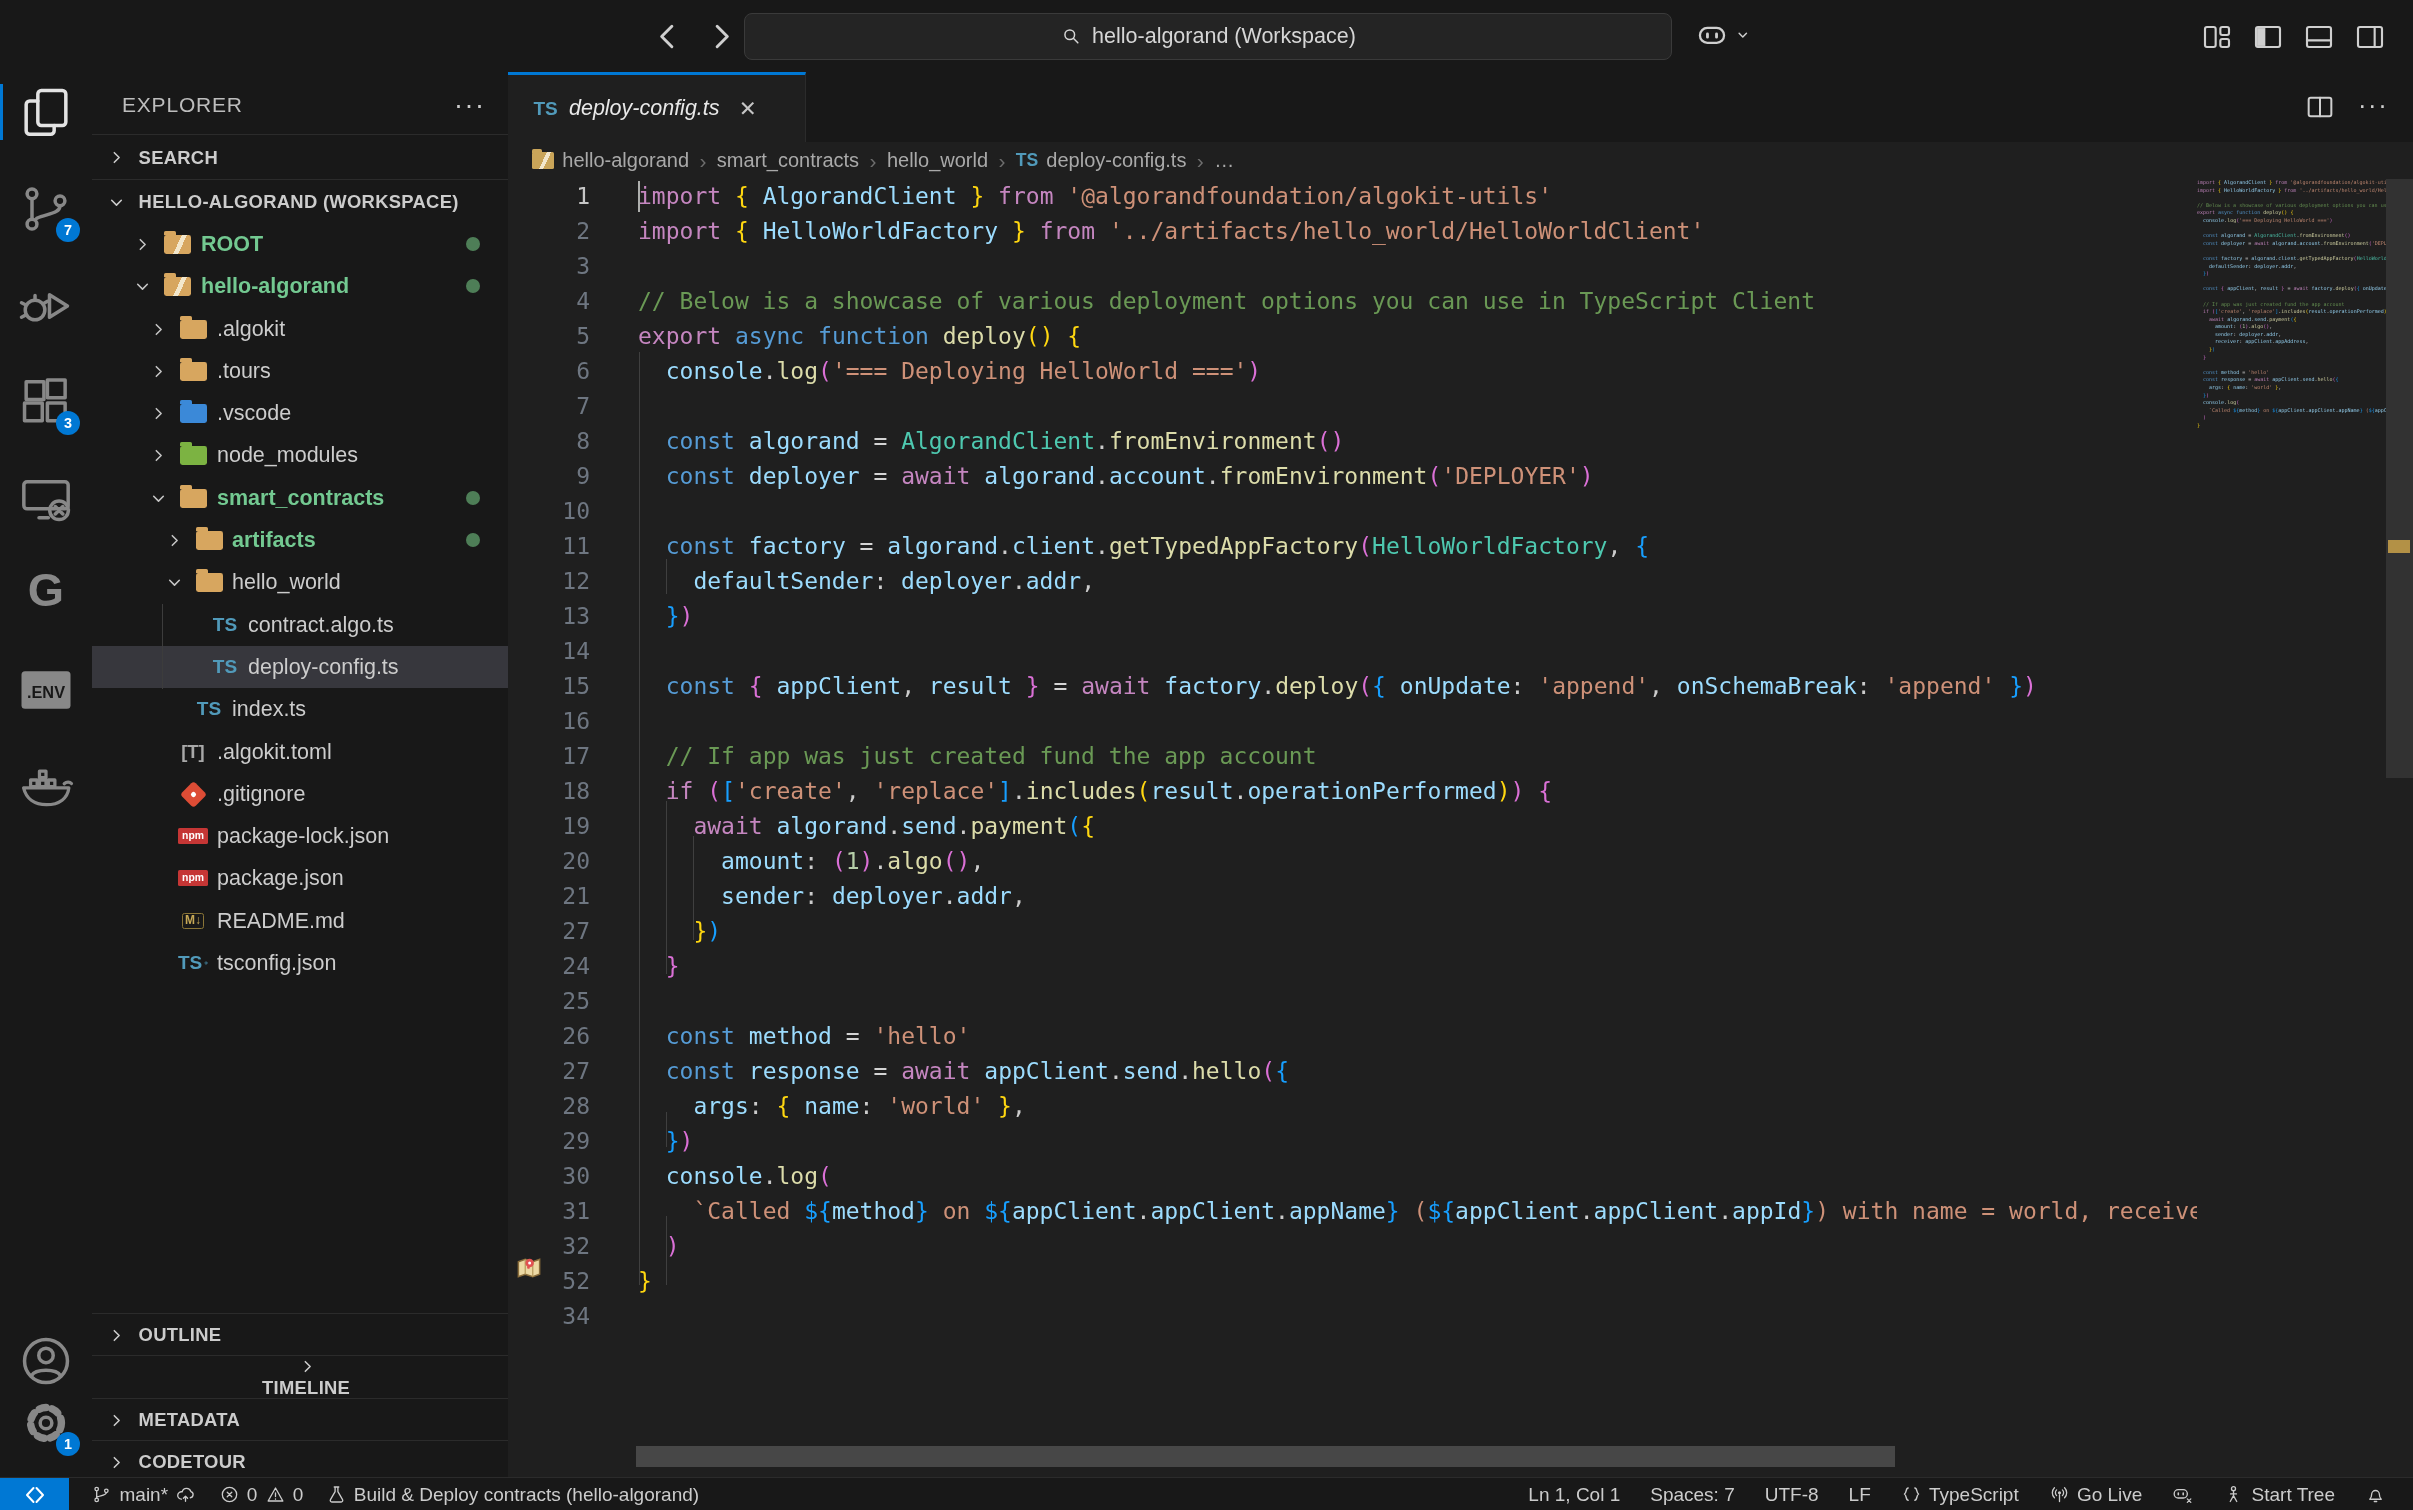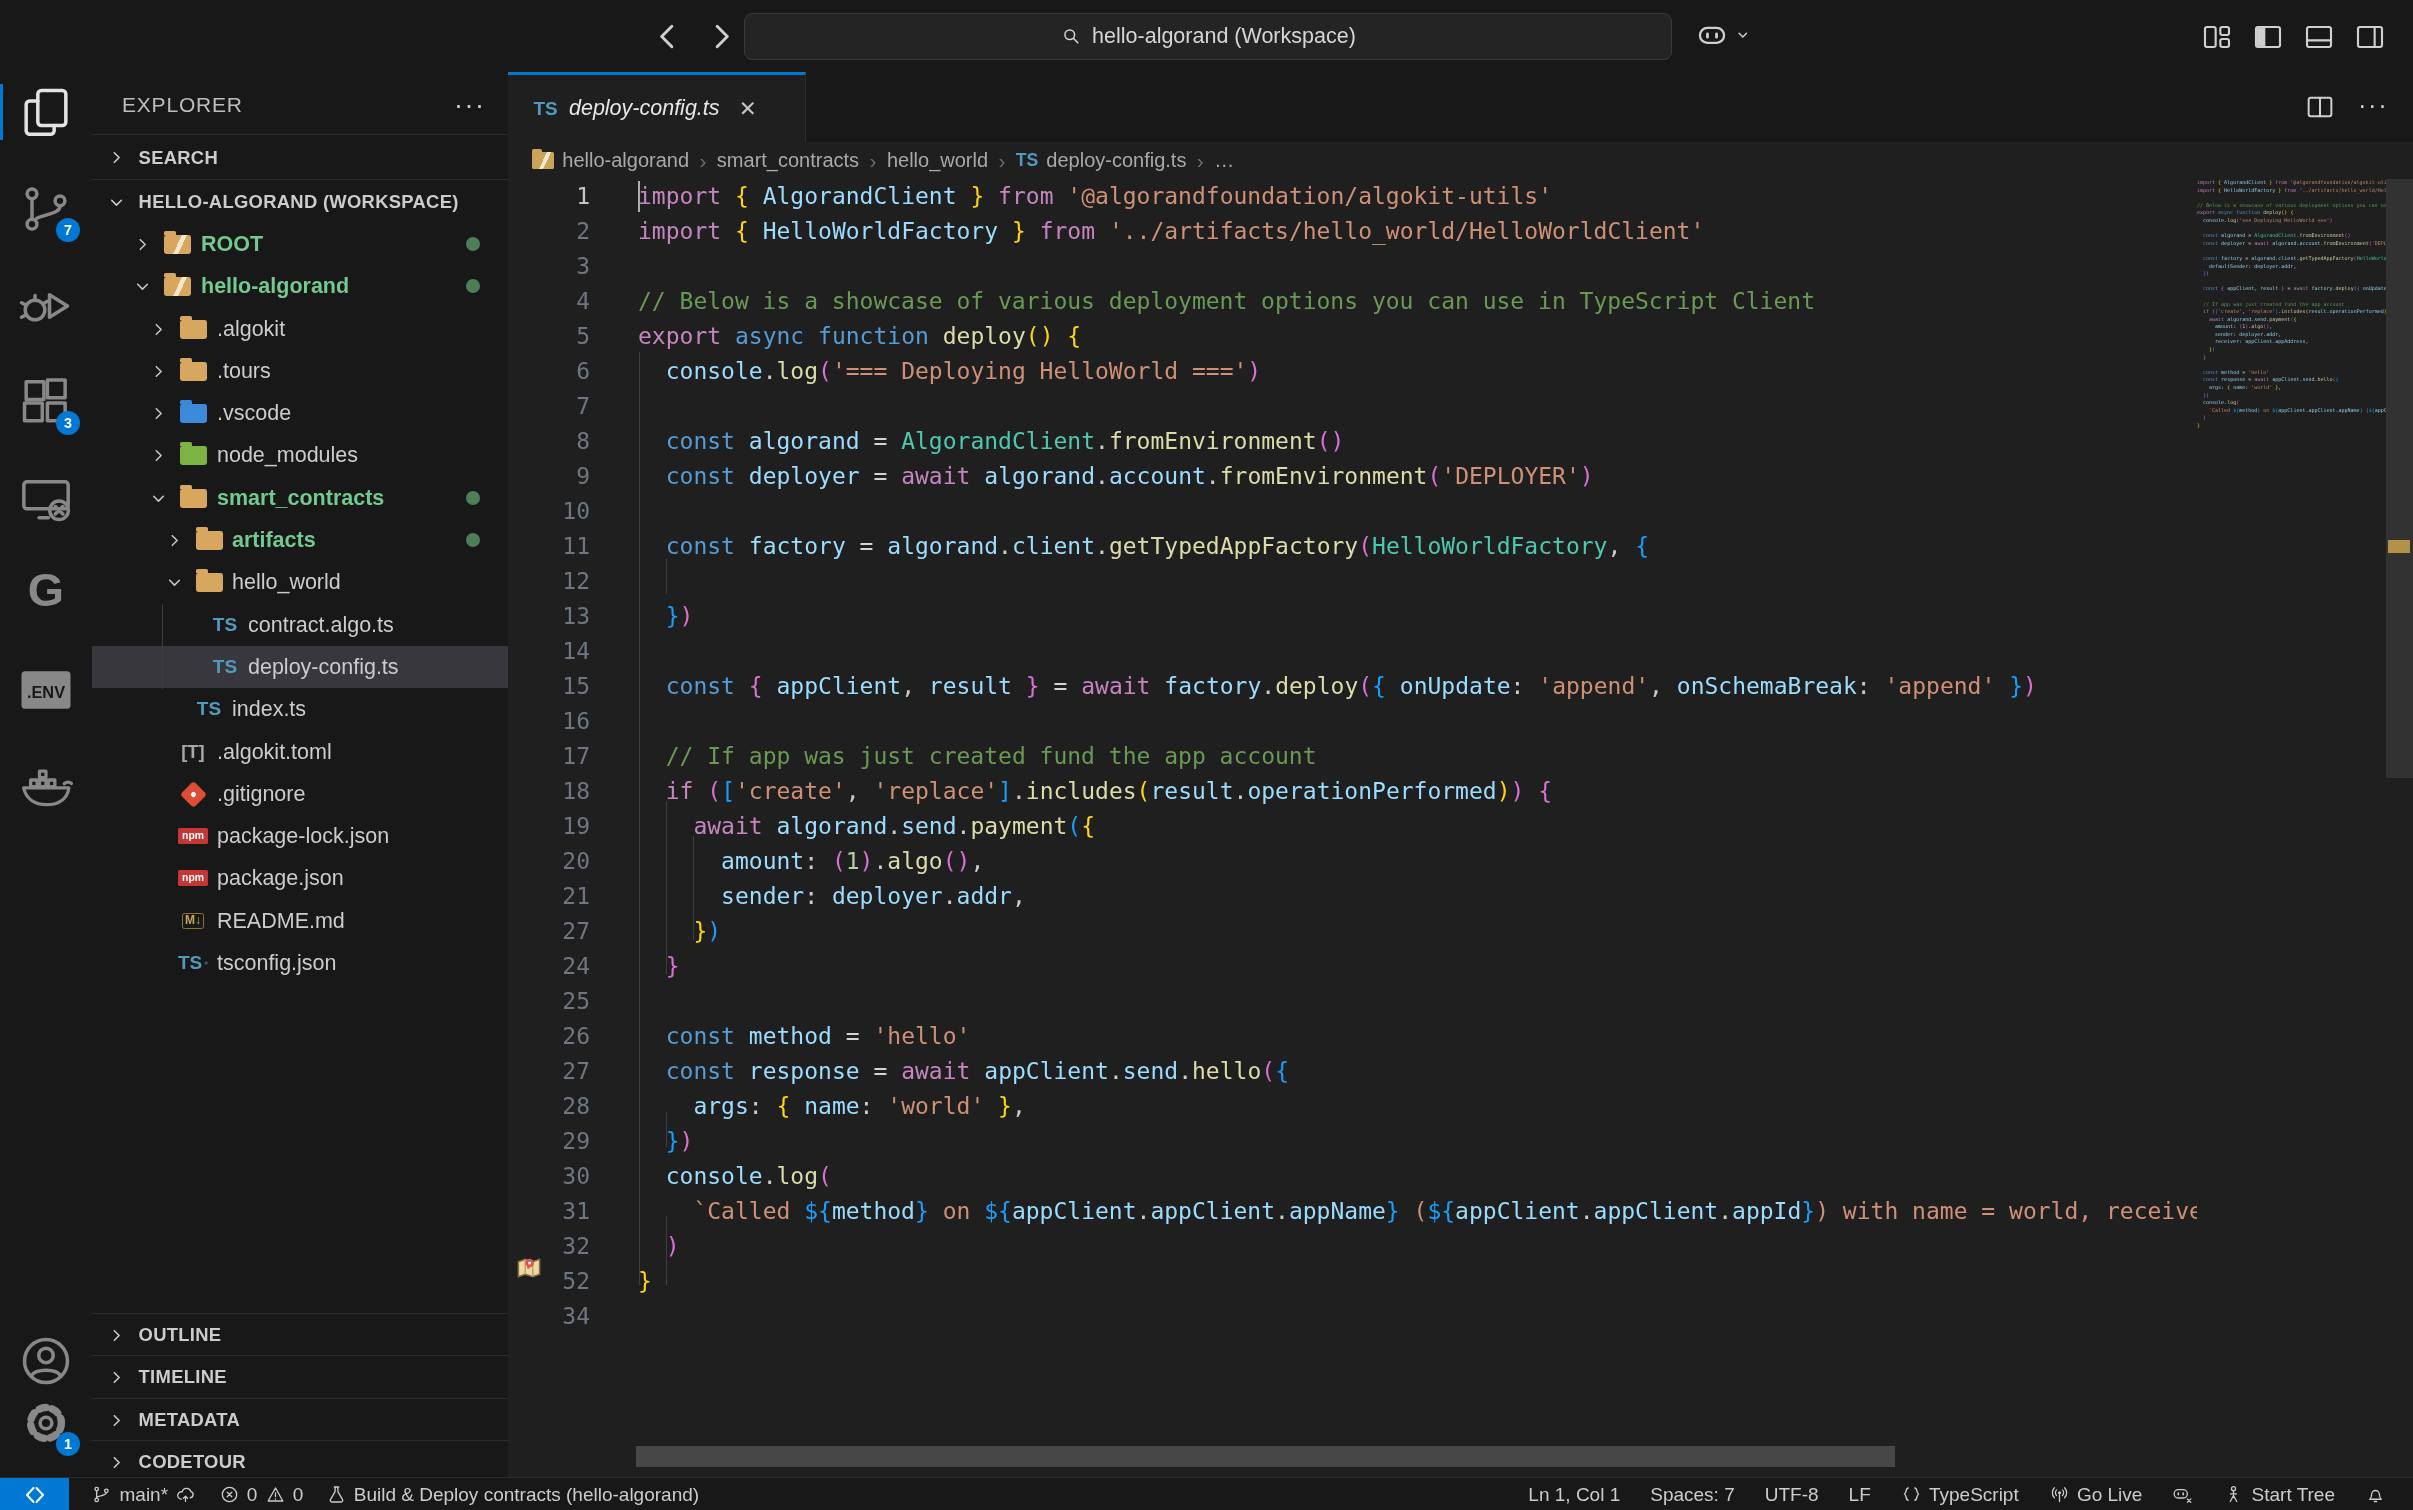--- a/index.html
+++ b/index.html
@@ -426,21 +426,21 @@
       </div>
     <div id="bottom-sections">
         <div class="sb-section abs" style="top: 1241px; height: 42px;">
           <span class="chev ic">
             <svg viewBox="0 0 24 24" fill="none" stroke="currentColor" stroke-width="1.8" stroke-linecap="round" stroke-linejoin="round">
               <path d="M9.5 6.5L15 12l-5.5 5.5"></path>
             </svg>
           </span>
           <span class="lbl">OUTLINE</span>
         </div>
-        <div class="sb-section abs" style="top: 1283px; height: 42px;">
+        <div class="sb-section abs" style="top: 1283px; height: 42px; flex-direction: column;">
           <span class="chev ic">
             <svg viewBox="0 0 24 24" fill="none" stroke="currentColor" stroke-width="1.8" stroke-linecap="round" stroke-linejoin="round">
               <path d="M9.5 6.5L15 12l-5.5 5.5"></path>
             </svg>
           </span>
           <span class="lbl">TIMELINE</span>
         </div>
         <div class="sb-section abs" style="top: 1326px; height: 42px;">
           <span class="chev ic">
             <svg viewBox="0 0 24 24" fill="none" stroke="currentColor" stroke-width="1.8" stroke-linecap="round" stroke-linejoin="round">
@@ -503,21 +503,21 @@
         <div class="codeline"><span class="lnum">2</span><span class="ltext"><span style="color:#C586C0">import</span><span style="color:#cccccc"> </span><span style="color:#FFD710">{</span><span style="color:#9CDCFE"> HelloWorldFactory </span><span style="color:#FFD710">}</span><span style="color:#cccccc"> </span><span style="color:#C586C0">from</span><span style="color:#cccccc"> </span><span style="color:#CE9178">'../artifacts/hello_world/HelloWorldClient'</span></span></div>
         <div class="codeline"><span class="lnum">3</span><span class="ltext"></span></div>
         <div class="codeline"><span class="lnum">4</span><span class="ltext"><span style="color:#6A9955">// Below is a showcase of various deployment options you can use in TypeScript Client</span></span></div>
         <div class="codeline"><span class="lnum">5</span><span class="ltext"><span style="color:#C586C0">export</span><span style="color:#cccccc"> </span><span style="color:#569CD6">async</span><span style="color:#cccccc"> </span><span style="color:#569CD6">function</span><span style="color:#cccccc"> </span><span style="color:#DCDCAA">deploy</span><span style="color:#FFD710">()</span><span style="color:#cccccc"> </span><span style="color:#FFD710">{</span></span></div>
         <div class="codeline"><span class="lnum">6</span><span class="ltext"><span style="color:#cccccc">  </span><span style="color:#9CDCFE">console</span><span style="color:#cccccc">.</span><span style="color:#DCDCAA">log</span><span style="color:#DA70D6">(</span><span style="color:#CE9178">'=== Deploying HelloWorld ==='</span><span style="color:#DA70D6">)</span></span></div>
         <div class="codeline"><span class="lnum">7</span><span class="ltext"></span></div>
         <div class="codeline"><span class="lnum">8</span><span class="ltext"><span style="color:#cccccc">  </span><span style="color:#569CD6">const</span><span style="color:#cccccc"> </span><span style="color:#9CDCFE">algorand</span><span style="color:#cccccc"> </span><span style="color:#d4d4d4">=</span><span style="color:#cccccc"> </span><span style="color:#4EC9B0">AlgorandClient</span><span style="color:#cccccc">.</span><span style="color:#DCDCAA">fromEnvironment</span><span style="color:#DA70D6">()</span></span></div>
         <div class="codeline"><span class="lnum">9</span><span class="ltext"><span style="color:#cccccc">  </span><span style="color:#569CD6">const</span><span style="color:#cccccc"> </span><span style="color:#9CDCFE">deployer</span><span style="color:#cccccc"> </span><span style="color:#d4d4d4">=</span><span style="color:#cccccc"> </span><span style="color:#C586C0">await</span><span style="color:#cccccc"> </span><span style="color:#9CDCFE">algorand</span><span style="color:#cccccc">.</span><span style="color:#9CDCFE">account</span><span style="color:#cccccc">.</span><span style="color:#DCDCAA">fromEnvironment</span><span style="color:#DA70D6">(</span><span style="color:#CE9178">'DEPLOYER'</span><span style="color:#DA70D6">)</span></span></div>
         <div class="codeline"><span class="lnum">10</span><span class="ltext"></span></div>
         <div class="codeline"><span class="lnum">11</span><span class="ltext"><span style="color:#cccccc">  </span><span style="color:#569CD6">const</span><span style="color:#cccccc"> </span><span style="color:#9CDCFE">factory</span><span style="color:#cccccc"> </span><span style="color:#d4d4d4">=</span><span style="color:#cccccc"> </span><span style="color:#9CDCFE">algorand</span><span style="color:#cccccc">.</span><span style="color:#9CDCFE">client</span><span style="color:#cccccc">.</span><span style="color:#DCDCAA">getTypedAppFactory</span><span style="color:#DA70D6">(</span><span style="color:#4EC9B0">HelloWorldFactory</span><span style="color:#cccccc">, </span><span style="color:#179FFF">{</span></span></div>
-        <div class="codeline"><span class="lnum">12</span></div>
+        <div class="codeline"><span class="lnum">12</span><span class="ltext"><span style="color:#cccccc">    </span><span style="color:#9CDCFE">defaultSender</span><span style="color:#cccccc">: </span><span style="color:#9CDCFE">deployer</span><span style="color:#cccccc">.</span><span style="color:#9CDCFE">addr</span><span style="color:#cccccc">,</span></span></div>
         <div class="codeline"><span class="lnum">13</span><span class="ltext"><span style="color:#cccccc">  </span><span style="color:#179FFF">}</span><span style="color:#DA70D6">)</span></span></div>
         <div class="codeline"><span class="lnum">14</span><span class="ltext"></span></div>
         <div class="codeline"><span class="lnum">15</span><span class="ltext"><span style="color:#cccccc">  </span><span style="color:#569CD6">const</span><span style="color:#cccccc"> </span><span style="color:#DA70D6">{</span><span style="color:#9CDCFE"> appClient</span><span style="color:#cccccc">,</span><span style="color:#9CDCFE"> result </span><span style="color:#DA70D6">}</span><span style="color:#cccccc"> </span><span style="color:#d4d4d4">=</span><span style="color:#cccccc"> </span><span style="color:#C586C0">await</span><span style="color:#cccccc"> </span><span style="color:#9CDCFE">factory</span><span style="color:#cccccc">.</span><span style="color:#DCDCAA">deploy</span><span style="color:#DA70D6">(</span><span style="color:#179FFF">{</span><span style="color:#cccccc"> </span><span style="color:#9CDCFE">onUpdate</span><span style="color:#cccccc">: </span><span style="color:#CE9178">'append'</span><span style="color:#cccccc">, </span><span style="color:#9CDCFE">onSchemaBreak</span><span style="color:#cccccc">: </span><span style="color:#CE9178">'append'</span><span style="color:#cccccc"> </span><span style="color:#179FFF">}</span><span style="color:#DA70D6">)</span></span></div>
         <div class="codeline"><span class="lnum">16</span><span class="ltext"></span></div>
         <div class="codeline"><span class="lnum">17</span><span class="ltext"><span style="color:#cccccc">  </span><span style="color:#6A9955">// If app was just created fund the app account</span></span></div>
         <div class="codeline"><span class="lnum">18</span><span class="ltext"><span style="color:#cccccc">  </span><span style="color:#C586C0">if</span><span style="color:#cccccc"> </span><span style="color:#DA70D6">(</span><span style="color:#179FFF">[</span><span style="color:#CE9178">'create'</span><span style="color:#cccccc">, </span><span style="color:#CE9178">'replace'</span><span style="color:#179FFF">]</span><span style="color:#cccccc">.</span><span style="color:#DCDCAA">includes</span><span style="color:#FFD710">(</span><span style="color:#9CDCFE">result</span><span style="color:#cccccc">.</span><span style="color:#9CDCFE">operationPerformed</span><span style="color:#FFD710">)</span><span style="color:#DA70D6">)</span><span style="color:#cccccc"> </span><span style="color:#DA70D6">{</span></span></div>
         <div class="codeline"><span class="lnum">19</span><span class="ltext"><span style="color:#cccccc">    </span><span style="color:#C586C0">await</span><span style="color:#cccccc"> </span><span style="color:#9CDCFE">algorand</span><span style="color:#cccccc">.</span><span style="color:#9CDCFE">send</span><span style="color:#cccccc">.</span><span style="color:#DCDCAA">payment</span><span style="color:#179FFF">(</span><span style="color:#FFD710">{</span></span></div>
         <div class="codeline"><span class="lnum">20</span><span class="ltext"><span style="color:#cccccc">      </span><span style="color:#9CDCFE">amount</span><span style="color:#cccccc">: </span><span style="color:#DA70D6">(</span><span style="color:#B5CEA8">1</span><span style="color:#DA70D6">)</span><span style="color:#cccccc">.</span><span style="color:#DCDCAA">algo</span><span style="color:#DA70D6">()</span><span style="color:#cccccc">,</span></span></div>
         <div class="codeline"><span class="lnum">21</span><span class="ltext"><span style="color:#cccccc">      </span><span style="color:#9CDCFE">sender</span><span style="color:#cccccc">: </span><span style="color:#9CDCFE">deployer</span><span style="color:#cccccc">.</span><span style="color:#9CDCFE">addr</span><span style="color:#cccccc">,</span></span></div>
         <div class="codeline"><span class="lnum">27</span><span class="ltext"><span style="color:#cccccc">    </span><span style="color:#FFD710">}</span><span style="color:#179FFF">)</span></span></div>

